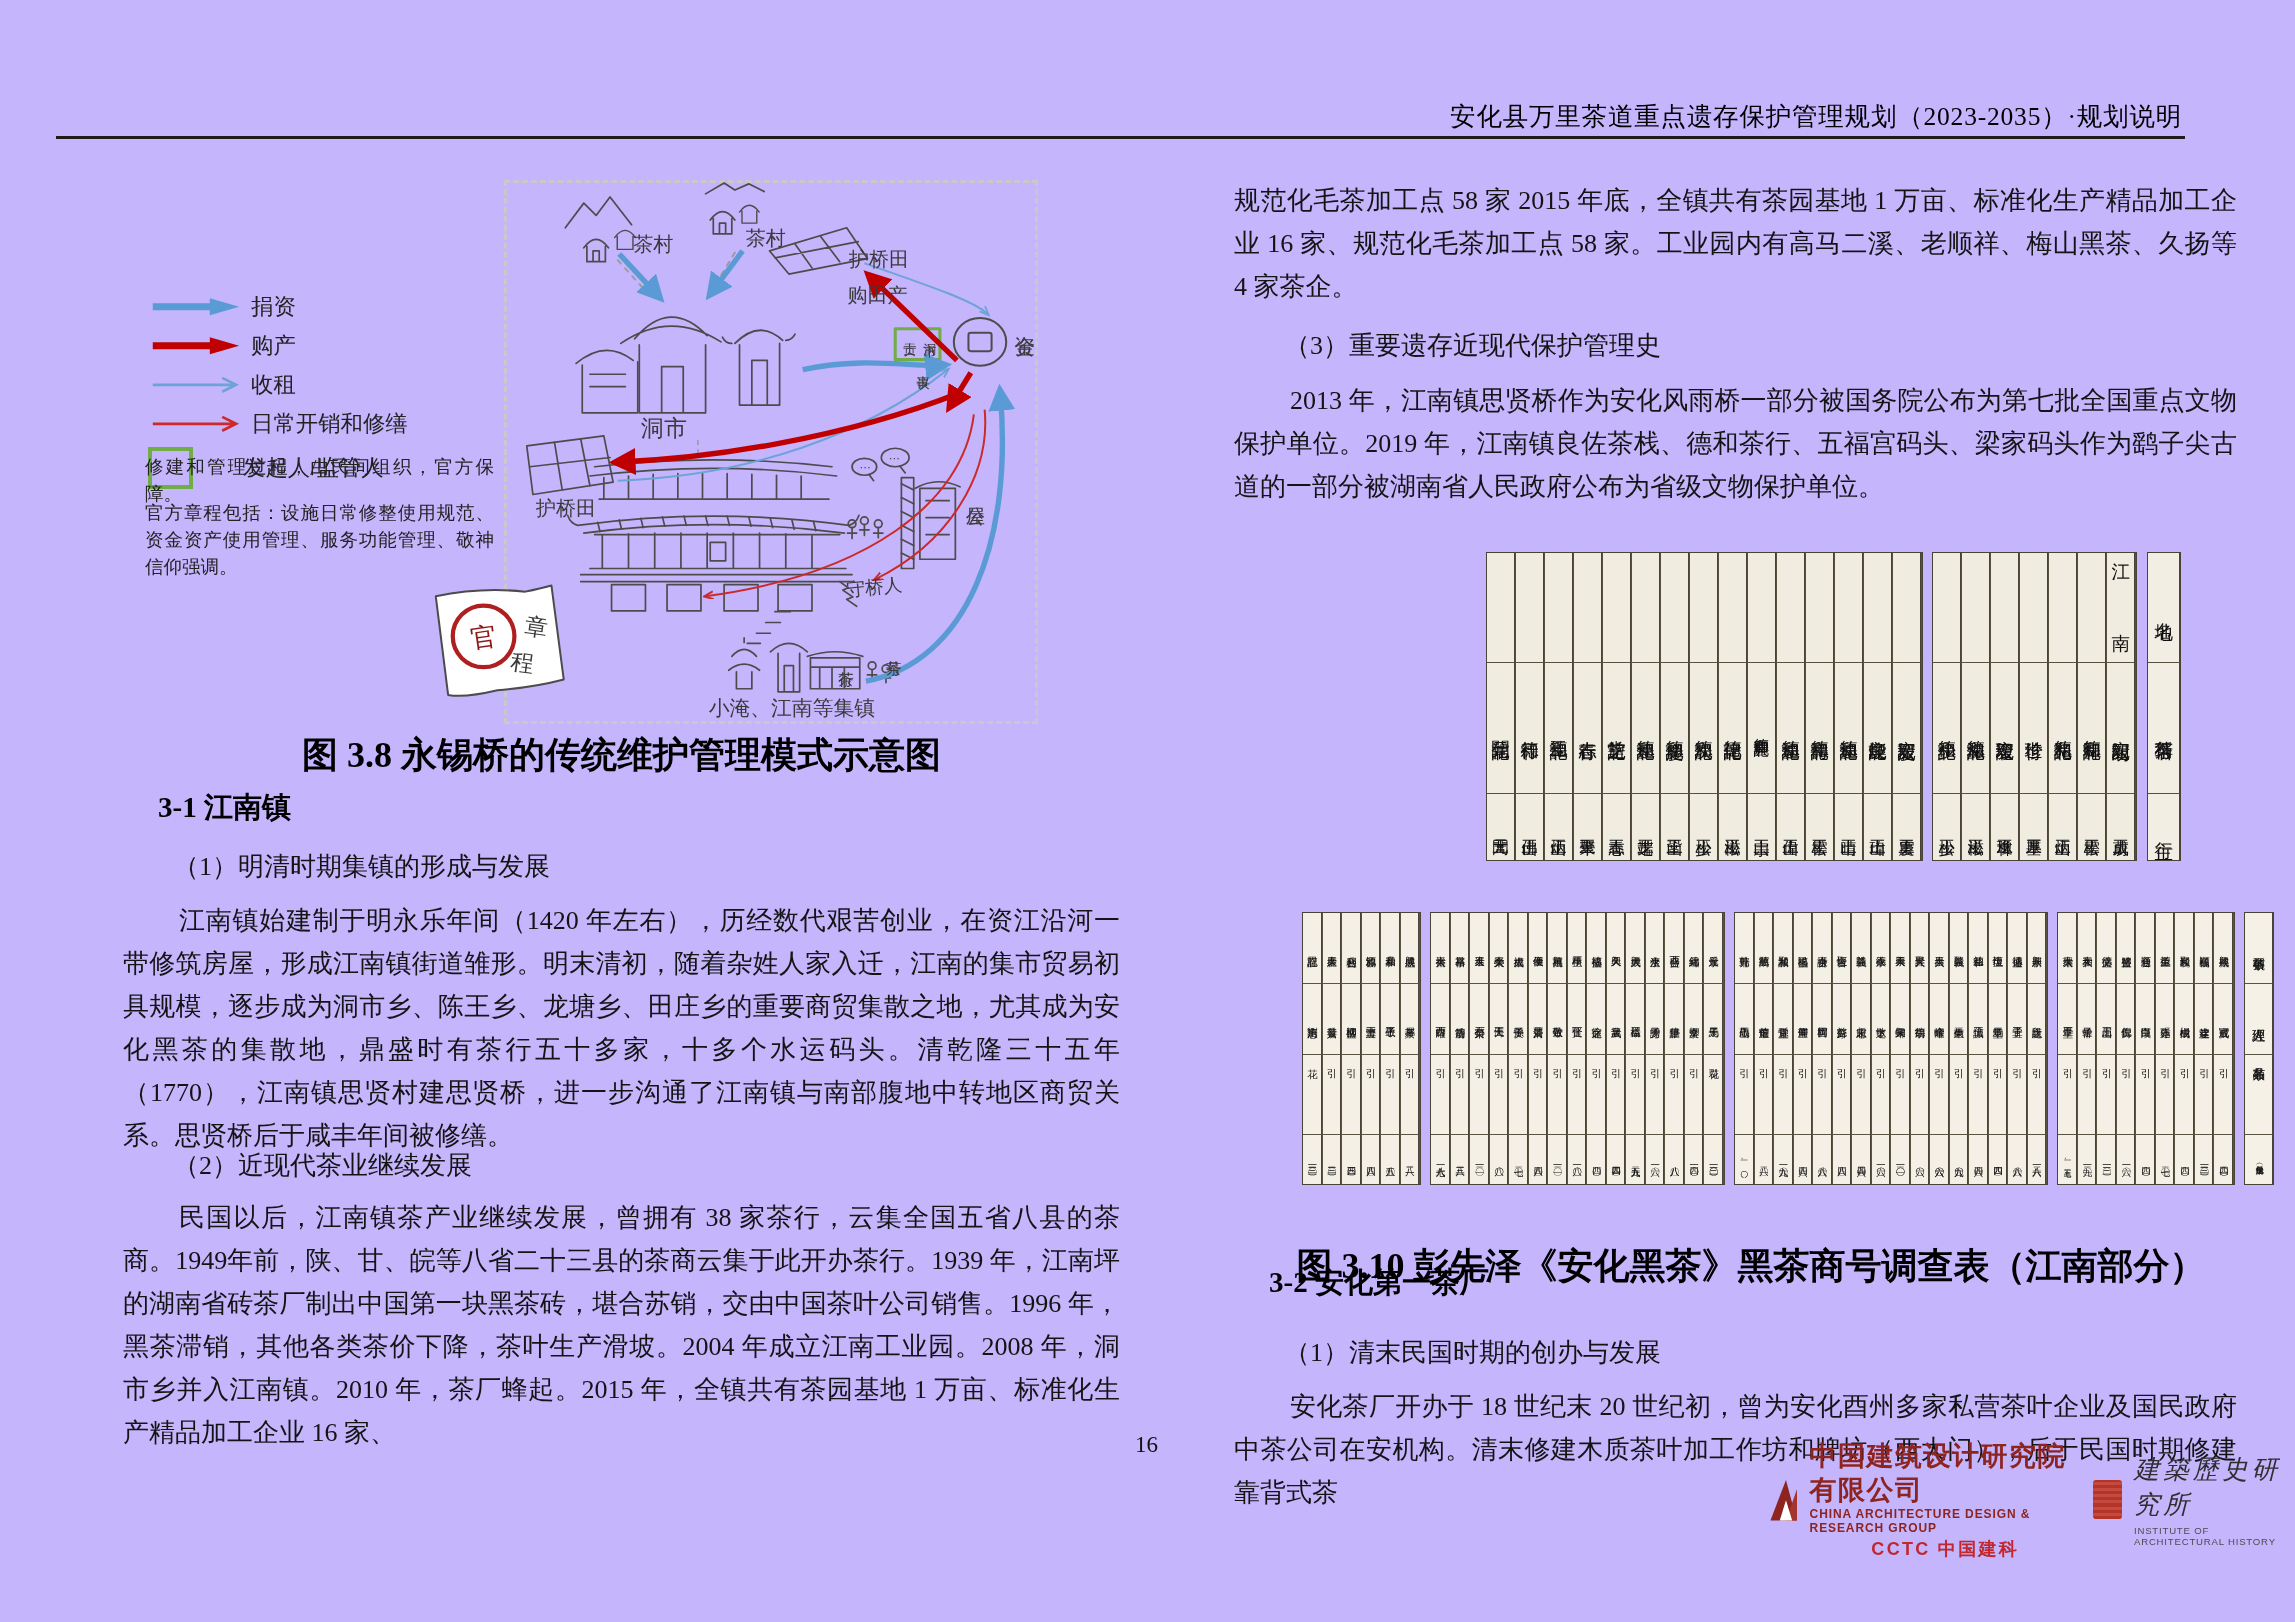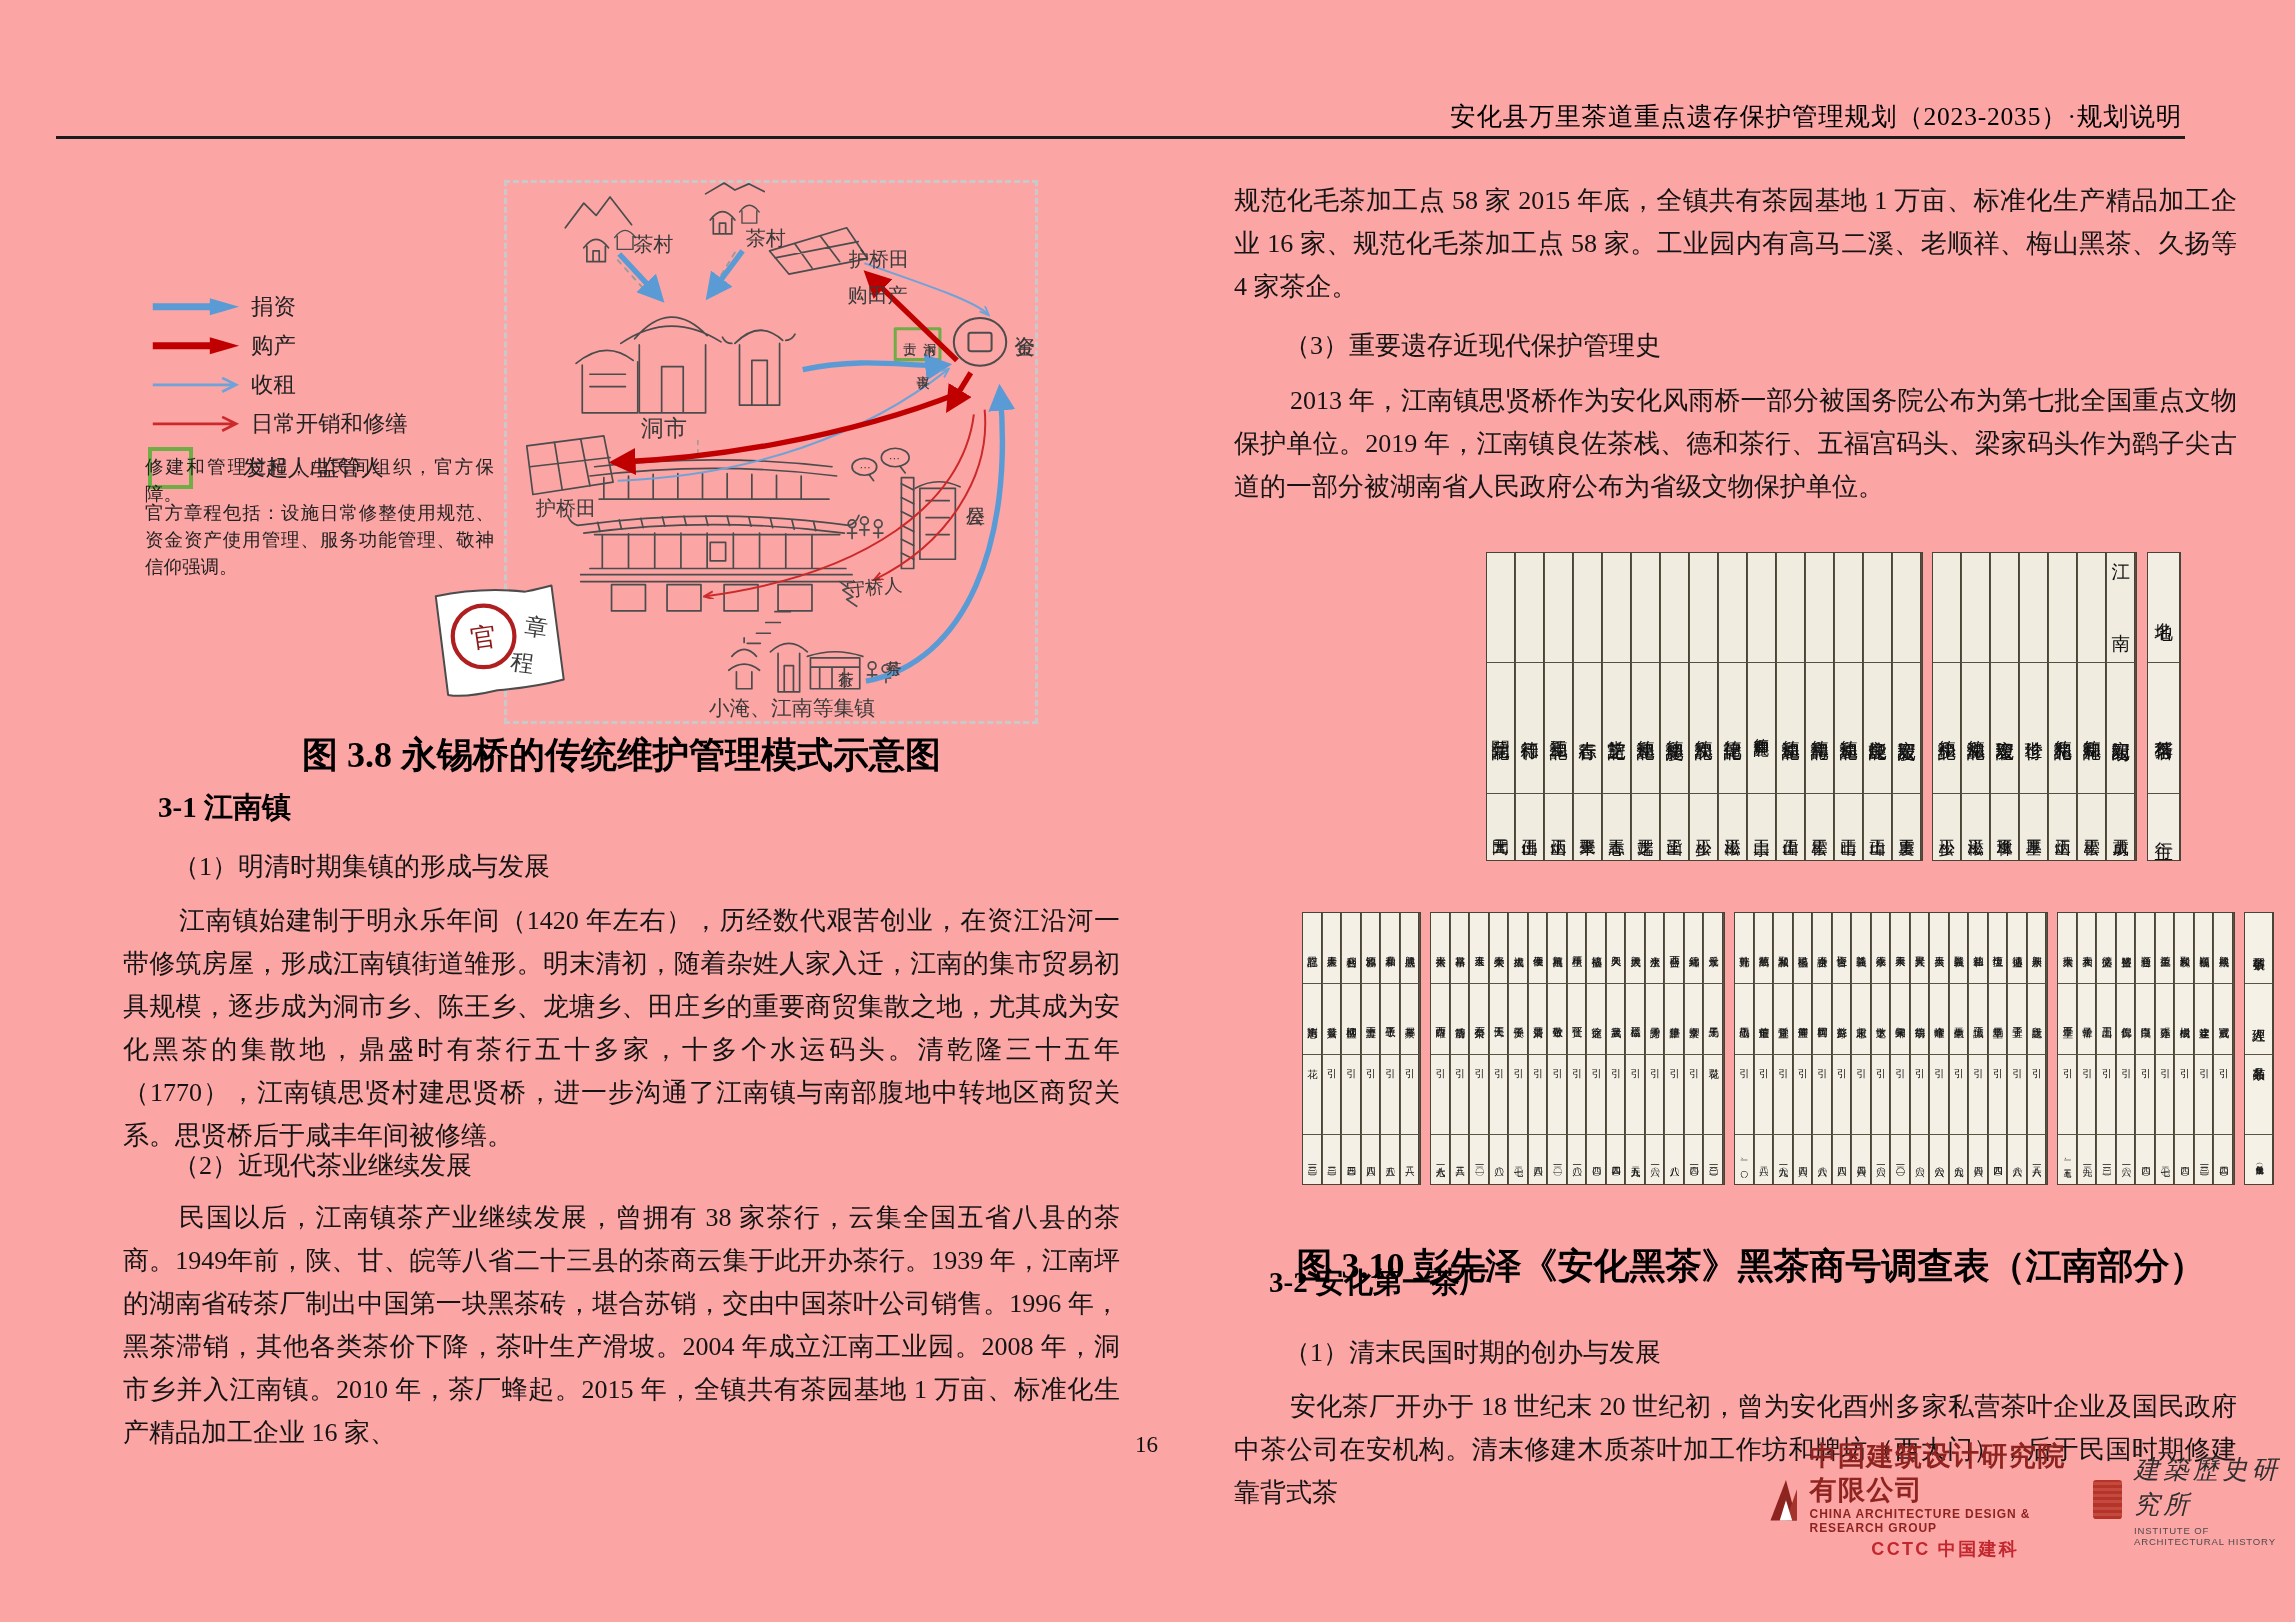--- a/index.html
+++ b/index.html
@@ -1,16 +1,16 @@
 <!DOCTYPE html>
 <html style="font-size:12.3px"><head>
 <meta charset="utf-8">
 <style>
   html,body{margin:0;padding:0;background:#ffffff;}
-  #page{position:relative;width:2295px;height:1623px;background:#fca5a5;overflow:hidden;
+  #page{position:relative;width:2295px;height:1623px;background:#c4b5fd;overflow:hidden;
         font-family:"Liberation Serif","DejaVu Serif",serif;color:#111;}
   .abs{position:absolute;}
   .body-text{font-size:26px;line-height:43px;text-align:justify;color:#141414;}
   .indent2{text-indent:56px;}
   .subhead{font-size:26px;line-height:34px;padding-left:50px;color:#141414;}
   .h-num{font-weight:bold;font-size:29px;color:#000;}
   .caption{font-weight:bold;font-size:36px;text-align:center;color:#000;}
   .header-title{font-size:25.5px;color:#000;letter-spacing:0.8px;}
   .rule{background:#1c1c1c;height:3.1px;}
   

